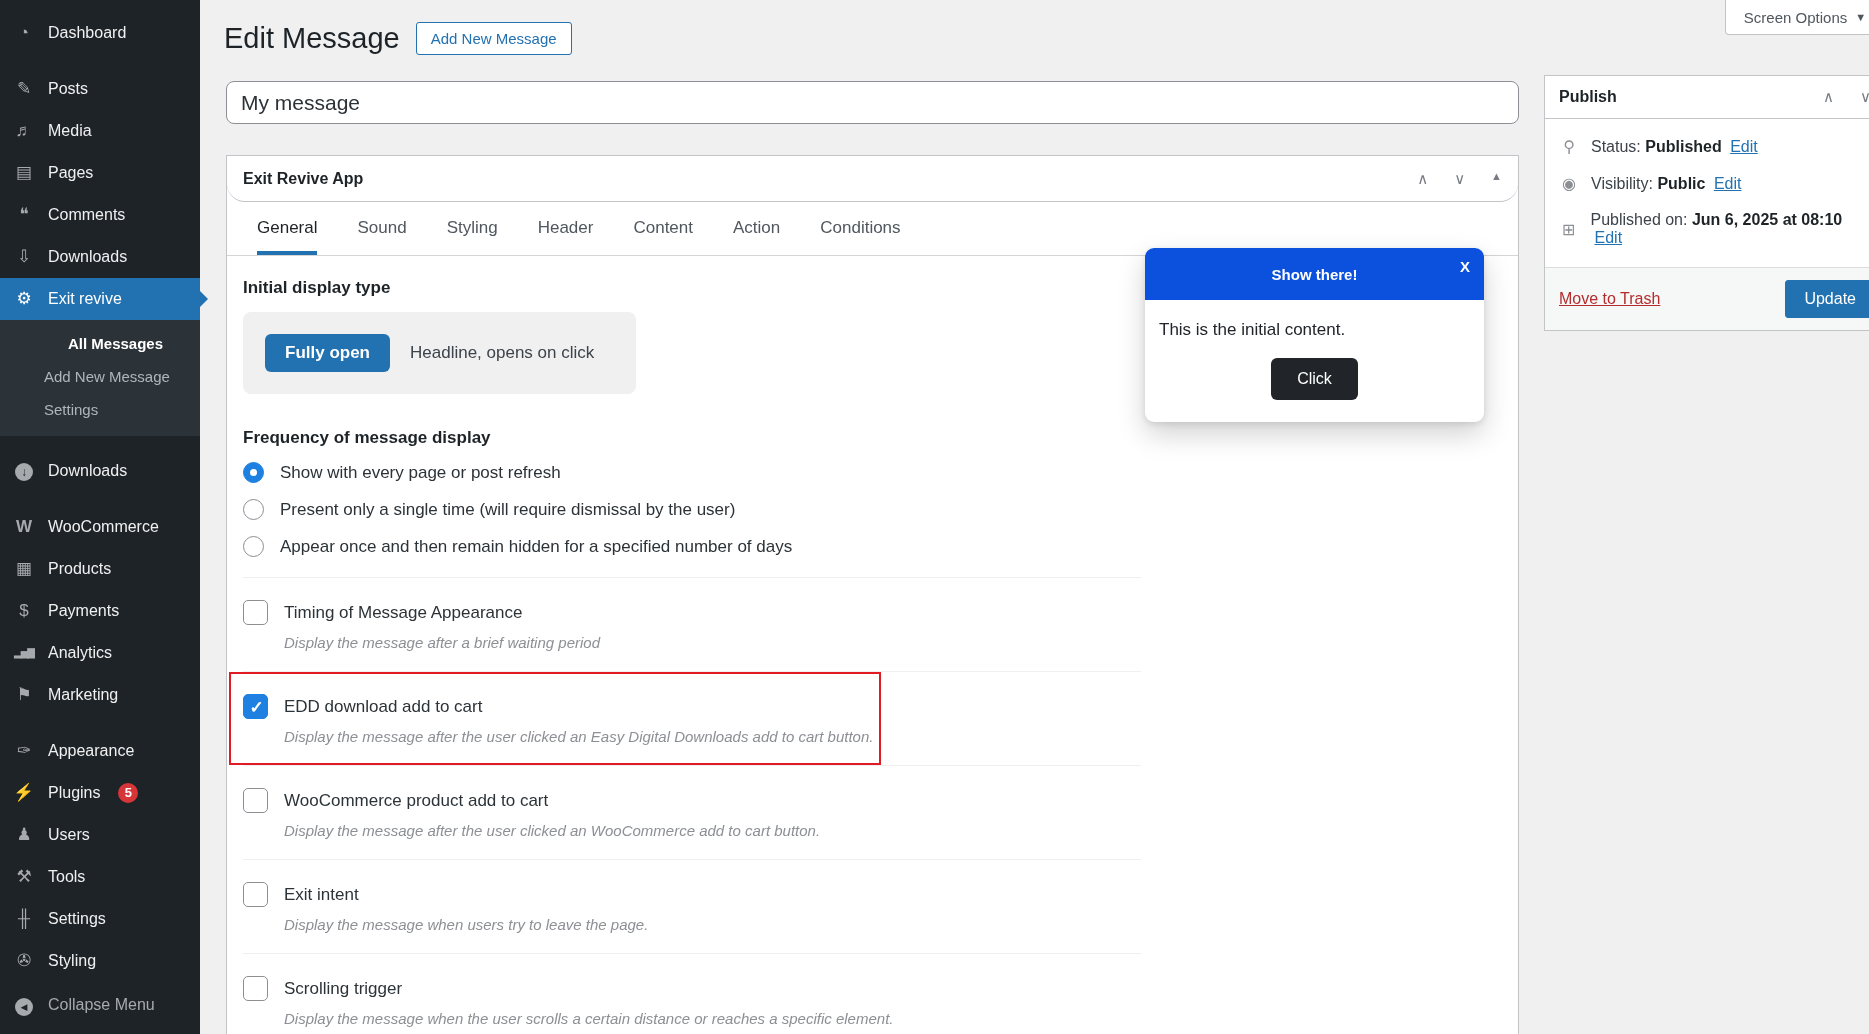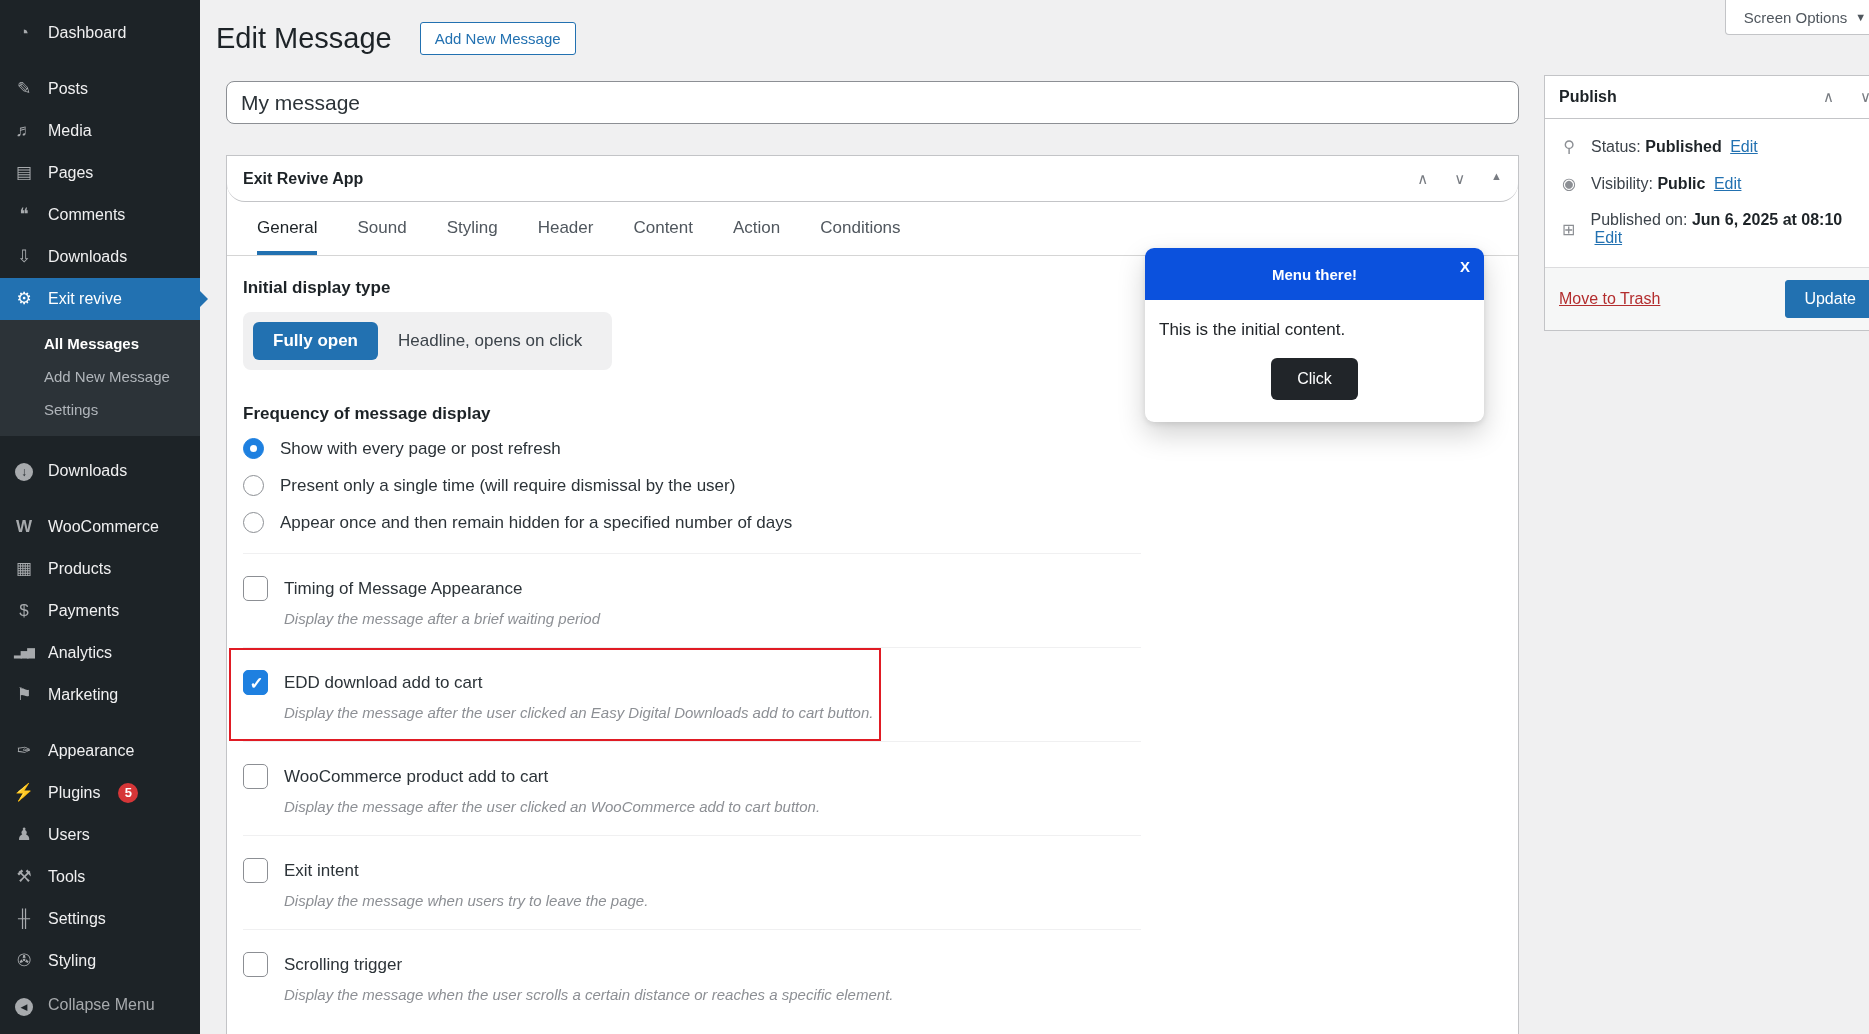--- a/index.html
+++ b/index.html
@@ -30,21 +30,21 @@
   .menu-item.active .mi { color:#fff; }
   .menu-item.active::after {
     content:""; position:absolute; right:-8px; top:50%; margin-top:-9px;
     border:9px solid transparent; border-left:9px solid #2271b1; border-right:0;
   }
   .menu-gap { height:14px; }
   .submenu { background:#2c3338; padding:7px 0 10px 0; }
   .submenu-item {
     padding:8px 12px 8px 44px; font-size:15px; color:#b0b5ba; cursor:pointer;
   }
-  .submenu-item.current { color:#fff; font-weight:bold; }
+  .submenu-item.current { color:#fff; font-weight:bold;margin-left:24px; }
   .collapse-wrap { margin-top:auto; padding-bottom:8px; }
   .collapse-wrap .menu-item { color:#a7aaad; }
   .circle-ico {
     display:inline-block; width:18px; height:18px; border-radius:50%;
     background:#a7aaad; color:#1d2327; font-size:12px; line-height:18px; text-align:center;
   }
   .badge {
     display:inline-block; min-width:20px; height:20px; border-radius:50%;
     background:#d63638; color:#fff; font-size:13px; line-height:20px;
     text-align:center; margin-left:6px; font-weight:bold;
@@ -54,21 +54,21 @@
   
   .screen-options {
     position:absolute; left:1725px; top:0; width:160px; height:35px;
     background:#fff; border:1px solid #c3c4c7; border-top:none;
     border-radius:0 0 4px 4px; display:flex; align-items:center; justify-content:center;
     gap:8px; font-size:15px; color:#50575e; cursor:pointer; z-index:4;
   }
   .screen-options .caret { font-size:11px; color:#50575e; }
 
   
-  .page-head { position:absolute; left:216px; top:22px; display:flex; align-items:center; gap:28px; }
+  .page-head { position:absolute; left:224px; top:22px; display:flex; align-items:center; gap:16px; }
   .page-head h1 { font-size:29px; font-weight:400; color:#1d2327; }
   .add-new-btn {
     background:#fff; border:1px solid #2271b1; color:#2271b1;
     border-radius:3px; padding:7px 14px; font-size:15px; cursor:pointer;
     font-family:"Liberation Sans", sans-serif;
   }
   .title-input {
     position:absolute; left:226px; top:81px; width:1293px; height:43px;
     border:1px solid #8c8f94; border-radius:8px; background:#fff;
     font-size:21px; color:#2c3338; padding:0 14px;
@@ -94,21 +94,21 @@
   .tab {
     padding:16px 0 13px 0; margin-right:40px; font-size:17px; color:#50575e;
     cursor:pointer; border-bottom:4px solid transparent;
   }
   .tab.active { color:#1d2327; border-bottom-color:#2271b1;text-align:center; }
 
   .box-section { padding:22px 16px 0 16px; }
   .section-label { font-weight:bold; font-size:17px; color:#1d2327; margin-bottom:14px; }
 
   .segmented {
-    display:inline-flex; background:#f0f0f1; border-radius:8px; padding:10px; align-items:center;
+    display:inline-flex; background:#f0f0f1; border-radius:8px; padding:22px; align-items:center;
   }
   .seg-btn { padding:9px 20px; font-size:17px; cursor:pointer; border-radius:6px; color:#3c434a; }
   .seg-btn.selected { background:#2271b1; color:#fff; font-weight:bold; }
 
   .radio-row { display:flex; align-items:center; gap:16px; margin-bottom:16px; cursor:pointer; }
   .radio {
     width:21px; height:21px; min-width:21px; border-radius:50%;
     border:1px solid #8c8f94; background:#fff; position:relative;
   }
   .radio.checked { background:#1e80e0; border-color:#1e80e0; }
@@ -385,21 +385,21 @@
         <span class="checkbox"></span>
         <span class="trigger-label">Scrolling trigger</span>
       </div>
       <div class="trigger-desc">Display the message when the user scrolls a certain distance or reaches a specific element.</div>
     </div>
   </div>
 </div>
 
 <div class="popup">
   <div class="popup-header" id="popup-header" style="background: rgb(11, 81, 221);">
-    <span>Menu there!</span>
+    <span>Show there!</span>
     <span class="popup-close">X</span>
   </div>
   <div class="popup-body">
     <div class="popup-text">This is the initial content.</div>
     <div class="popup-btn-wrap">
       <button class="popup-btn">Click</button>
     </div>
   </div>
 </div>
 

